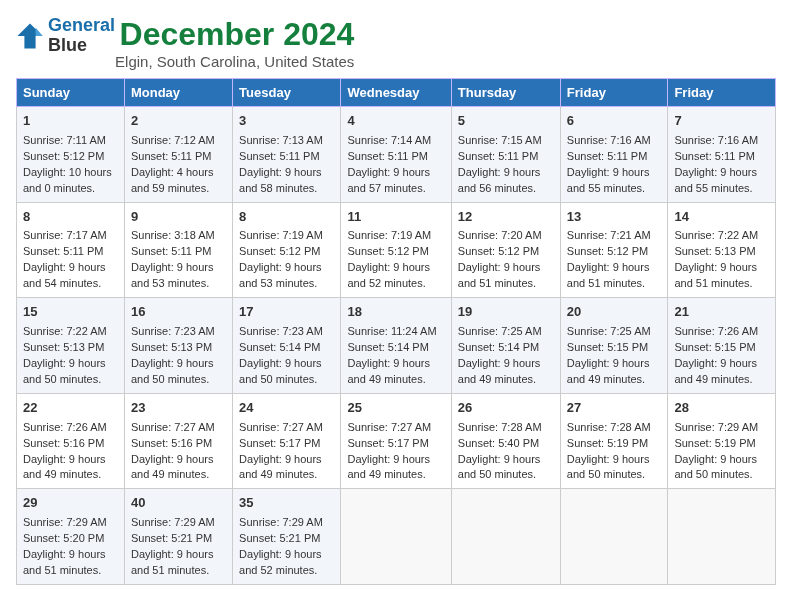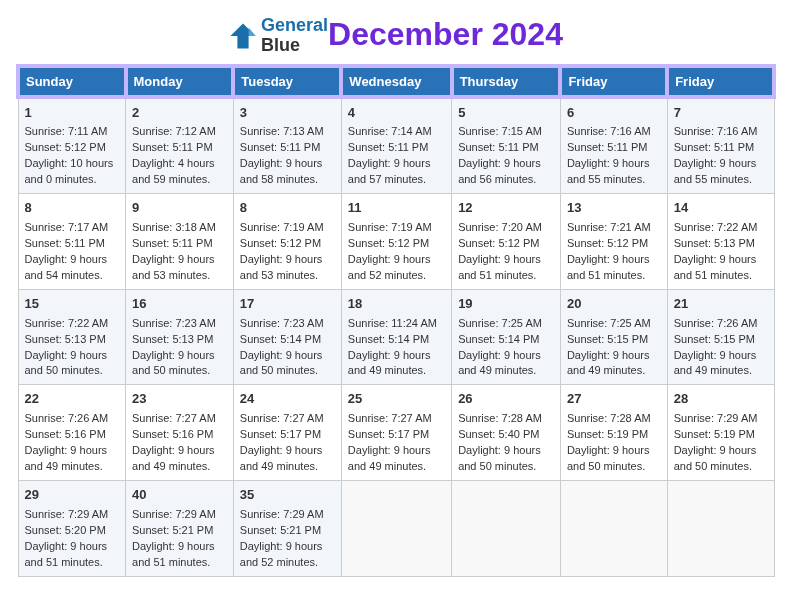--- a/index.html
+++ b/index.html
@@ -5,21 +5,21 @@
     * { box-sizing: border-box; margin: 0; padding: 0; }
     body {
       font-family: Arial, sans-serif;
       background: #fff;
       width: 792px;
       min-height: 612px;
       padding: 16px;
     }
     .header-area {
       display: flex;
-      justify-content: center;
+      justify-content: flex-start;
       align-items: flex-start;
       margin-bottom: 8px;
     }
     .logo {
       display: flex;
       align-items: center;
       gap: 4px;
     }
     .logo-text {
       font-size: 18px;
@@ -31,39 +31,39 @@
     .logo-icon {
       width: 28px;
       height: 28px;
     }
     .title-area {
       text-align: right;
     }
     .cal-title {
       font-size: 32px;
       font-weight: bold;
-      color: #6d28d9;
+      color: #15803d;
     }
     .cal-subtitle {
       font-size: 15px;
       color: #555;
     }
     table {
       width: 100%;
       border-collapse: collapse;
       font-size: 11px;
     }
     thead tr th {
       background-color: #2a72b8;
       color: #fff;
       text-align: left;
       padding: 6px 6px;
       font-size: 13px;
       font-weight: bold;
-      border: 4px solid #c4b5fd;
+      border: 1px solid #c4b5fd;
     }
     tbody tr td {
       border: 1px solid #ccc;
       padding: 5px 6px;
       vertical-align: top;
       width: 113px;
       height: 80px;
       color: #333;
       line-height: 1.45;
     }
@@ -92,20 +92,21 @@
       <polygon points="20,2 38,20 28,20 28,38 12,38 12,20 2,20" fill="#1a6faa"></polygon>
       <polygon points="28,8 38,20 28,20" fill="#4aa0d8"></polygon>
     </svg>
     <div class="logo-text">
       <span class="blue">General</span><br>
       <span>Blue</span>
     </div>
   </div>
   <div class="title-area">
     <div class="cal-title">December 2024</div>
+    <div class="cal-subtitle">Elgin, South Carolina, United States</div>
   </div>
 </div>
 
 <table>
   <thead>
     <tr>
     <th>Sunday</th>
         <th>Monday</th>
         <th>Tuesday</th>
         <th>Wednesday</th>

